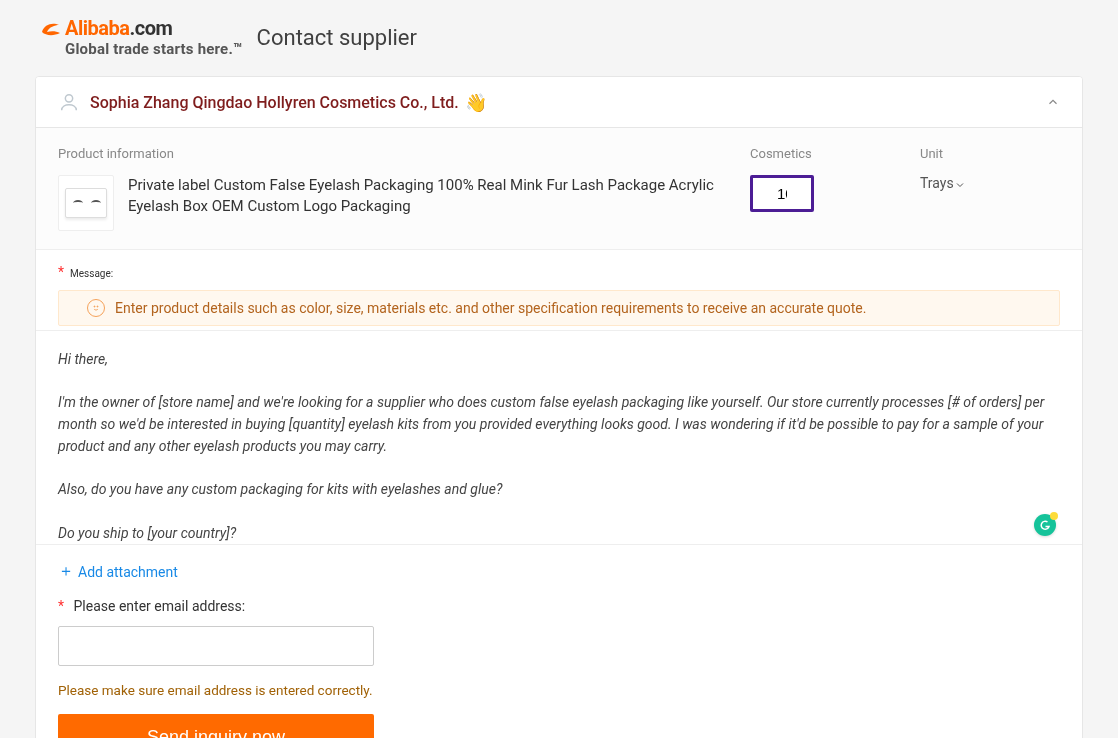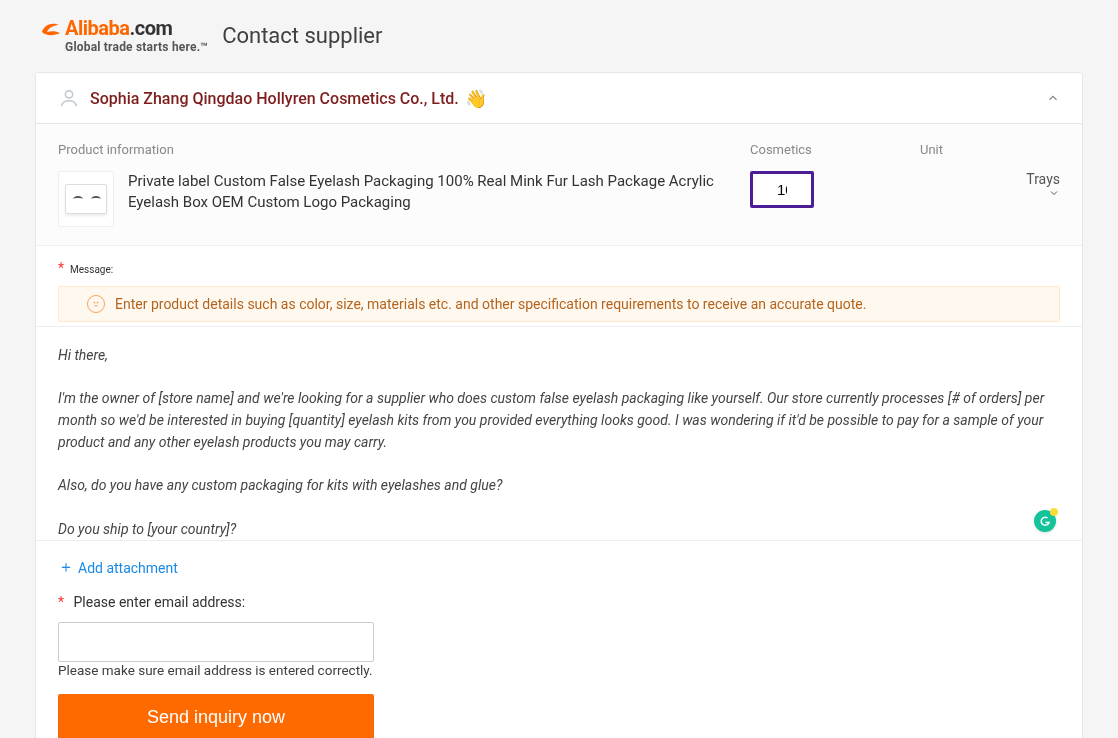--- a/index.html
+++ b/index.html
@@ -25,21 +25,21 @@
   .logo-top { display:flex; align-items:center; gap:2px;}
   .logo-mark {
     width: 24px; height: 20px; position: relative;
   }
   .logo-text {
     font-weight: 700; font-size: 20px; letter-spacing: -0.5px;
   }
   .logo-text .ali { color: #f60; }
   .logo-text .dotcom { color: #333; }
   .logo-tag {
-    font-size: 12px; color: #555; font-weight:700; letter-spacing:0.2px;
+    font-size: 15px; color: #555; font-weight:700; letter-spacing:0.2px;
     margin-left: 26px;
   }
   .page-title { font-size: 22px; color: #404040; font-weight:400;}
   .panel {
     border: 1px solid #e6e6e6;
     border-radius: 4px;
     background: #fff;
     overflow: hidden;
   }
   .supplier-bar {
@@ -81,21 +81,21 @@
   .thumb::after{
     content:""; width:40px; height:28px; background:#fff; border:1px solid #ddd; border-radius:2px;
     box-shadow:0 2px 3px rgba(0,0,0,.08);
   }
   .lashes { position:absolute; width:28px; height:8px; top:24px; left:14px; display:flex; justify-content:space-between;}
   .lashes span{ width:10px; height:6px; border-top:2px solid #555; border-radius:50% 50% 0 0;}
   .product-title { font-size:15px; color:#333; line-height:1.4; max-height:48px; overflow:hidden;}
   .qty-input {
     width: 64px; padding: 7px 24px; border:3px solid #4c1d95; border-radius:2px; font-size:15px;
   }
-  .unit-select { display:flex; align-items:flex-end; color:#555; cursor:pointer; gap:0; margin-top:6px;flex-direction:column;}
+  .unit-select { display:flex; align-items:flex-end; color:#555; cursor:pointer; gap:0; margin-top:6px;}
   .message-block { padding: 14px 22px 4px; border-bottom:1px solid #eee;}
   .req-star { color:#f33; margin-right:6px; }
   .msg-label { color:#333; font-size:10px; }
   .hint-bar {
     margin-top:10px;
     background:#fff8ef;
     border:1px solid #ffe8cc;
     border-radius:2px;
     padding:8px 28px;
     display:flex; align-items:center; gap:10px;
@@ -130,21 +130,21 @@
   .lower { padding:16px 22px 22px; }
   .attach-link { color:#1889e6; font-size:14px; display:flex; align-items:center; gap:4px; cursor:pointer;}
   .plus-ic { font-size:16px; font-weight:300;}
   .email-label { margin-top:16px; display:block; color:#333; }
   .email-input {
     display:block; margin-top:12px;
     width:316px; height:40px;
     border:1px solid #ccc; border-radius:2px;
     padding:0 10px; font-size:14px;
   }
-  .email-hint { color:#404040; margin-top:0; font-size:13.5px;}
+  .email-hint { color:#a16207; margin-top:16px; font-size:13.5px;}
   .send-btn {
     margin-top:16px;
     background:#ff6a00;
     color:#fff;
     border:none;
     width:316px; height:46px;
     font-size:18px;
     border-radius:2px;
     cursor:pointer;
   }

